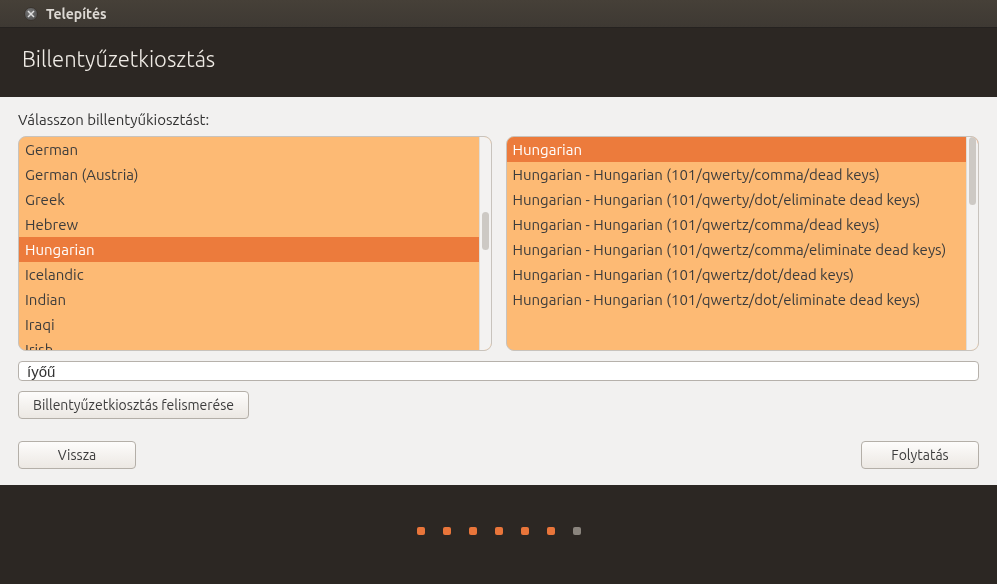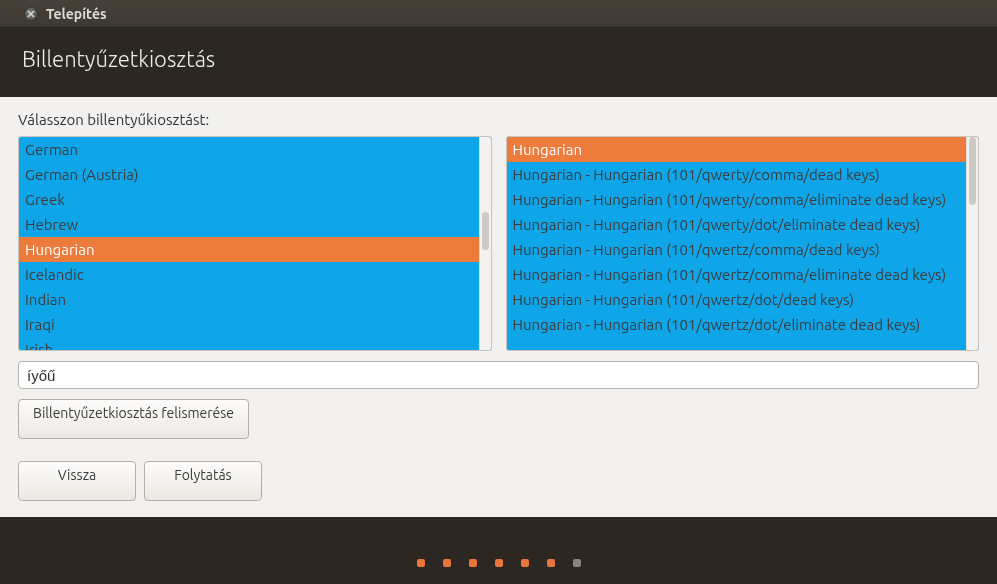--- a/index.html
+++ b/index.html
@@ -52,23 +52,23 @@
     margin-bottom: 8px;
   }
   .lists {
     display: flex;
     gap: 14px;
     margin-bottom: 10px;
   }
   .listbox {
     flex: 1;
     height: 215px;
-    background: #0ea5e9;
+    background: #fdba74;
     border: 1px solid #c8c3bd;
-    border-radius: 3px;
+    border-radius: 8px;
     overflow: hidden;
     position: relative;
   }
   .list-inner {
     height: 100%;
     overflow: hidden;
   }
   .list-item {
     padding: 2px 6px;
     font-size: 15px;
@@ -90,48 +90,48 @@
     border-left: 1px solid #e0ddd8;
   }
   .sb-thumb {
     position: absolute;
     left: 2px; right: 2px;
     background: #cdc9c4;
     border-radius: 4px;
   }
   .test-input {
     width: 100%;
-    height: 28px;
+    height: 20px;
     border: 1px solid #b6b1ab;
     border-radius: 4px;
     padding: 0 8px;
     font-size: 15px;
     color: #333;
     background: #fff;
     margin-bottom: 10px;
   }
   .detect-row {
     margin-bottom: 22px;
   }
   .btn {
     display: inline-block;
-    height: 40px;
+    height: 28px;
     padding: 0 14px;
     background: linear-gradient(#fdfcfb, #ece8e3);
     border: 1px solid #b4afa8;
     border-radius: 4px;
     color: #3c3c3c;
     font-size: 14px;
     line-height: 26px;
     text-align: center;
     cursor: pointer;
   }
   .nav-row {
     display: flex;
-    justify-content: flex-start;
+    justify-content: space-between;
     gap: 8px;
   }
   .nav-row .btn { min-width: 118px; }
   .dots {
     display: flex;
     justify-content: center;
     gap: 18px;
     padding-top: 42px;
   }
   .dot {
@@ -173,21 +173,20 @@
           <div class="list-item">Irish</div>
         </div>
       <div class="scrollbar">
         <div class="sb-thumb" id="left-thumb" style="top: 35%; height: 18%;"></div>
       </div>
     </div>
     <div class="listbox">
       <div class="list-inner" id="right-list">
           <div class="list-item selected">Hungarian</div>
           <div class="list-item">Hungarian - Hungarian (101/qwerty/comma/dead keys)</div>
-          <div class="list-item">Hungarian - Hungarian (101/qwerty/comma/eliminate dead keys)</div>
           <div class="list-item">Hungarian - Hungarian (101/qwerty/dot/eliminate dead keys)</div>
           <div class="list-item">Hungarian - Hungarian (101/qwertz/comma/dead keys)</div>
           <div class="list-item">Hungarian - Hungarian (101/qwertz/comma/eliminate dead keys)</div>
           <div class="list-item">Hungarian - Hungarian (101/qwertz/dot/dead keys)</div>
           <div class="list-item">Hungarian - Hungarian (101/qwertz/dot/eliminate dead keys)</div>
         </div>
       <div class="scrollbar">
         <div class="sb-thumb" id="right-thumb" style="top: 0%; height: 32%;"></div>
       </div>
     </div>

